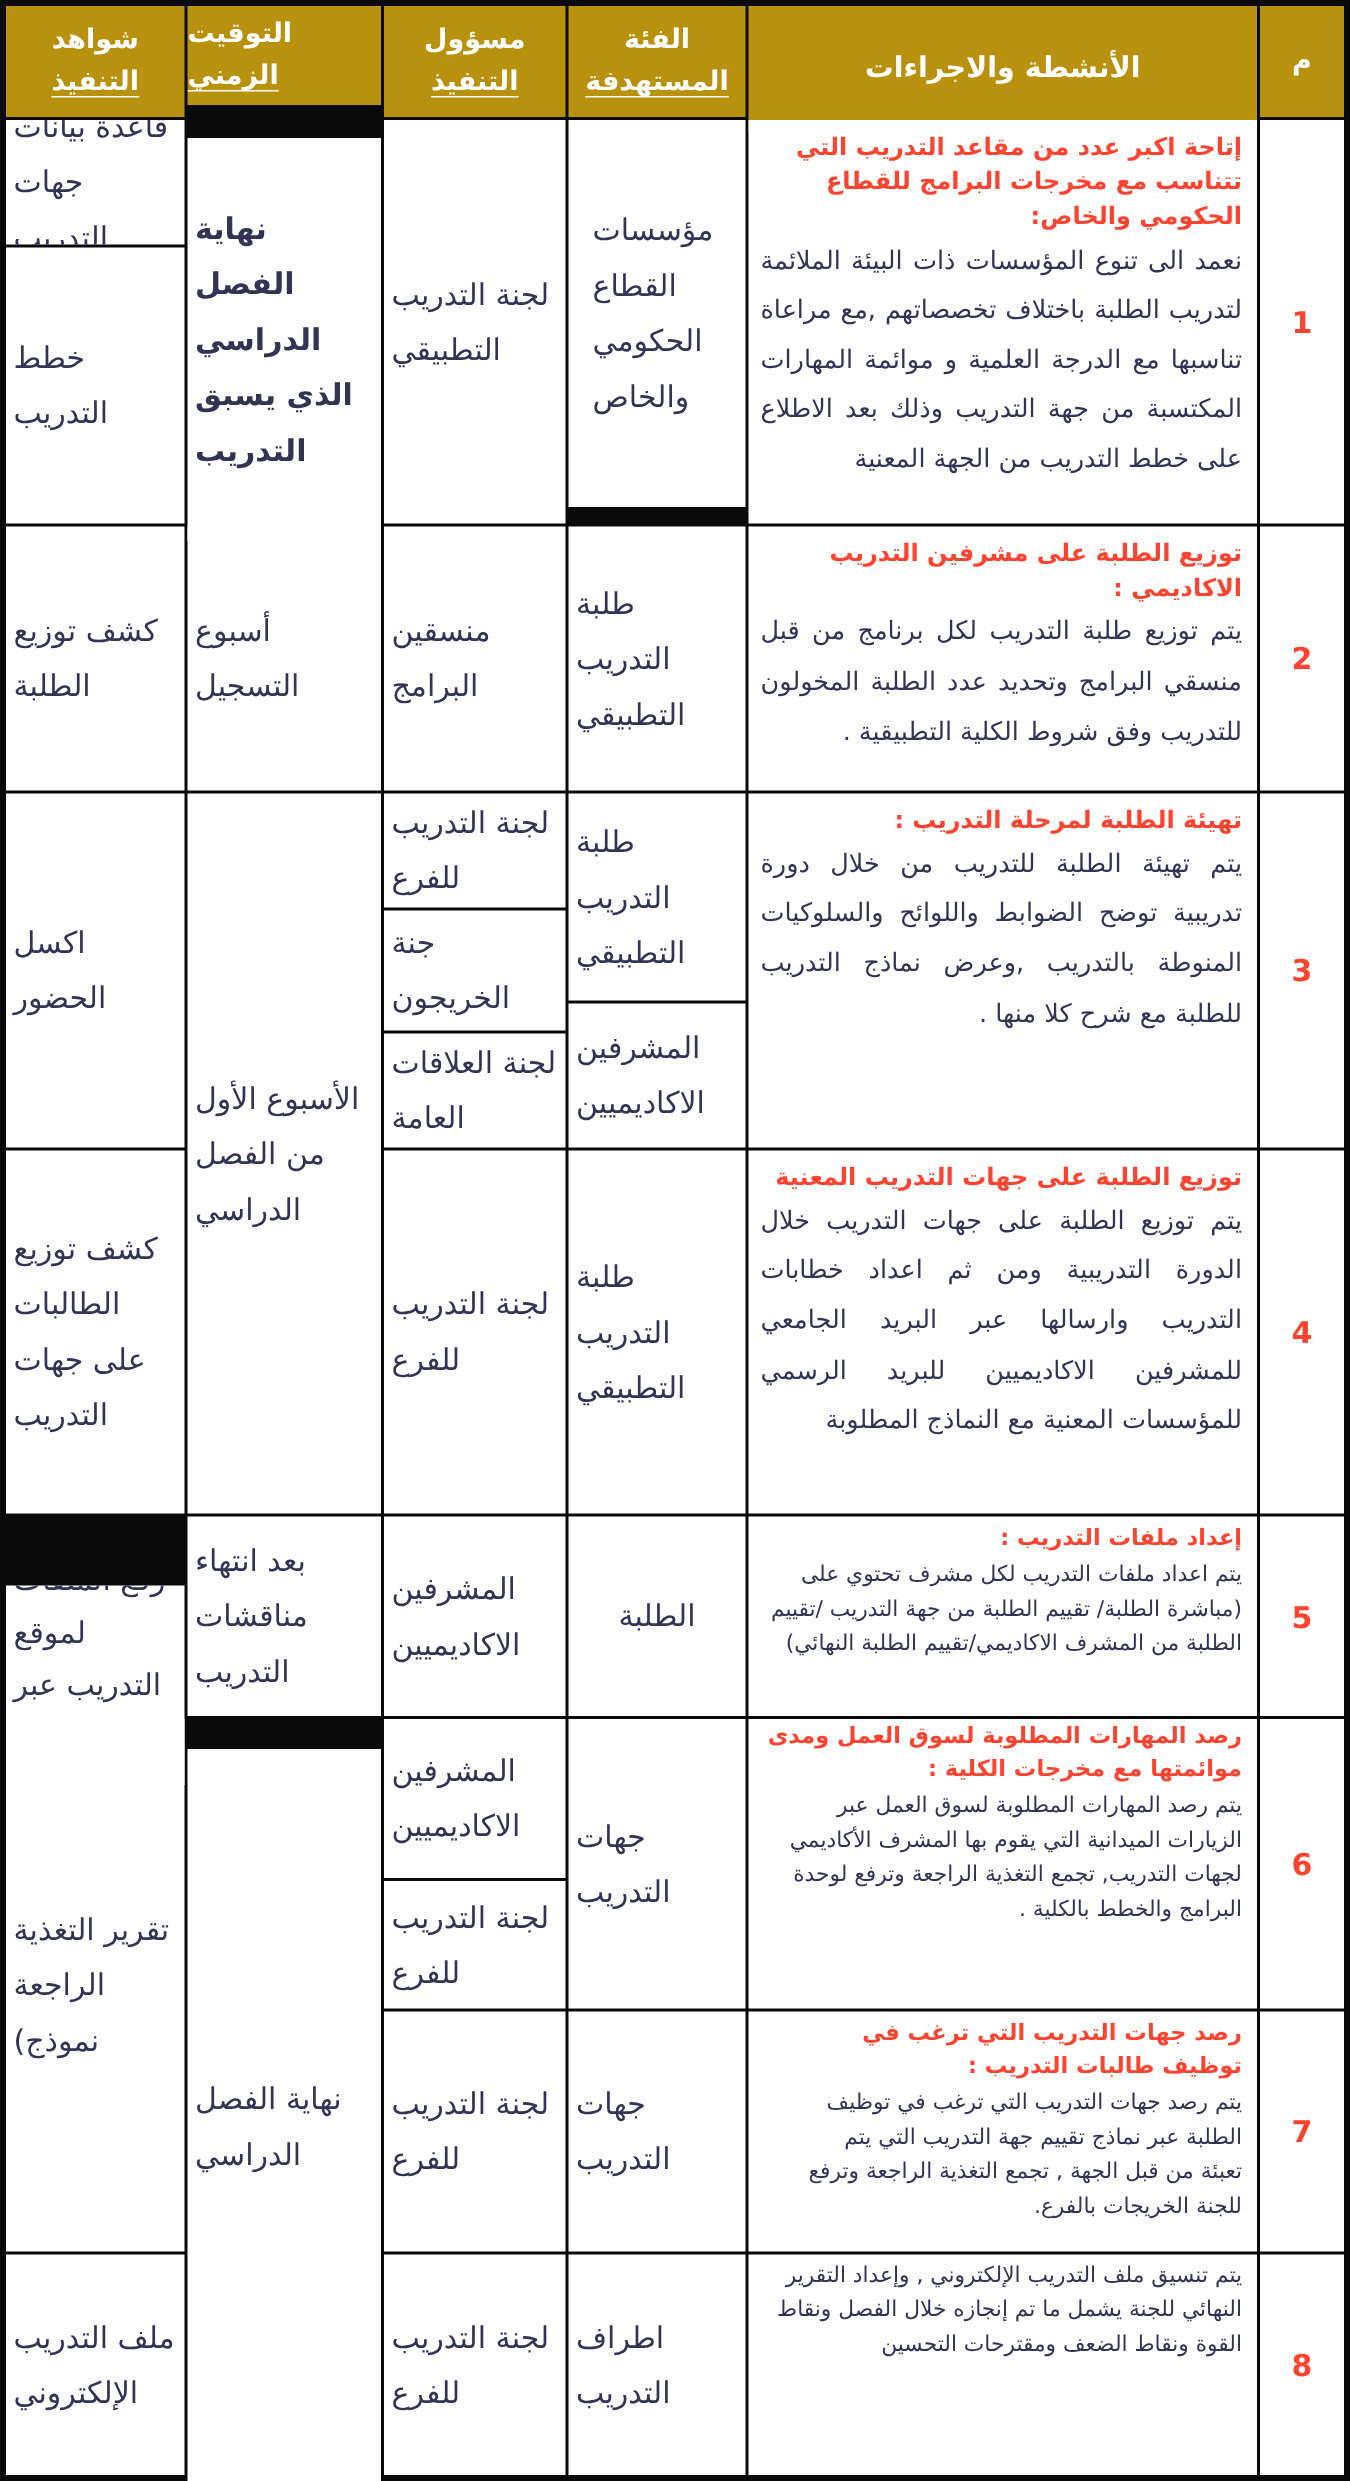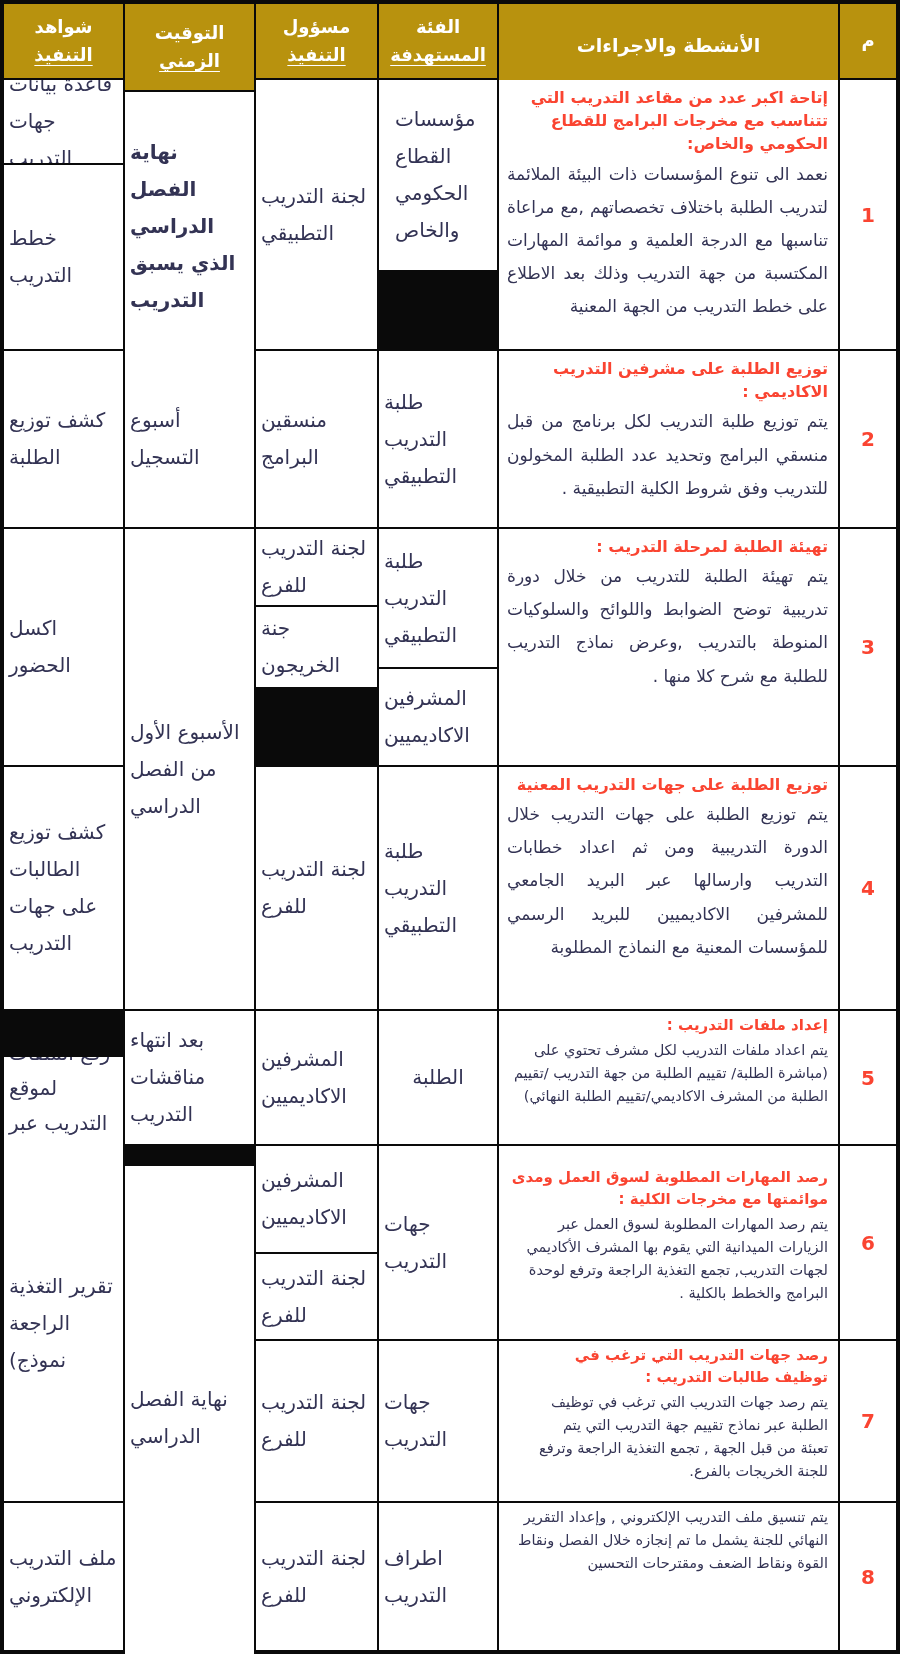--- a/index.html
+++ b/index.html
@@ -84,37 +84,37 @@
     <span>الأنشطة والاجراءات</span>
   </div>
   <div class="cell hcell" style="left:379px;top:4px;width:118px;height:74px;">
     <span>الفئة</span>
     <span class="u">المستهدفة</span>
   </div>
   <div class="cell hcell" style="left:256px;top:4px;width:121px;height:74px;">
     <span>مسؤول</span>
     <span class="u">التنفيذ</span>
   </div>
-  <div class="cell hcell" style="left:125px;top:4px;width:129px;height:86px;">
+  <div class="cell hcell" style="left:125px;top:4px;width:129px;height:66px;align-items:flex-end;">
     <span>التوقيت</span>
     <span class="u">الزمني</span>
   </div>
   <div class="cell hcell" style="left:4px;top:4px;width:119px;height:74px;">
     <span>شواهد</span>
     <span class="u">التنفيذ</span>
   </div>
 
   <div class="cell numcell" style="left:840px;top:80px;width:56px;height:269px;">
       <span>1</span>
     </div>
   <div class="cell act" style="left:499px;top:80px;width:339px;height:269px;">
     <div class="act-title">إتاحة اكبر عدد من مقاعد التدريب التي تتناسب مع مخرجات البرامج للقطاع الحكومي والخاص:</div>
     <div class="act-body classic">نعمد الى تنوع المؤسسات  ذات البيئة الملائمة لتدريب الطلبة باختلاف تخصصاتهم ,مع مراعاة تناسبها مع الدرجة العلمية و موائمة المهارات المكتسبة من جهة التدريب وذلك بعد الاطلاع على خطط التدريب من الجهة المعنية</div>
   </div>
-  <div class="cell mid" style="left:379px;top:80px;width:118px;height:190px;padding-left:16px;">مؤسسات القطاع الحكومي والخاص</div>
+  <div class="cell mid" style="left:379px;top:80px;width:118px;height:258px;padding-left:16px;">مؤسسات القطاع الحكومي والخاص</div>
   <div class="cell mid" style="left:256px;top:80px;width:121px;height:269px;">لجنة التدريب التطبيقي</div>
   <div class="cell mid" style="left:125px;top:92px;width:129px;height:269px;font-weight:bold;">نهاية الفصل الدراسي الذي يسبق التدريب</div>
   <div class="cell mid" style="left:4px;top:80px;width:119px;height:83px;">قاعدة بيانات جهات التدريب</div>
   <div class="cell mid" style="left:4px;top:165px;width:119px;height:184px;">خطط التدريب</div>
 
   <div class="cell numcell" style="left:840px;top:351px;width:56px;height:176px;">
       <span>2</span>
     </div>
   <div class="cell act" style="left:499px;top:351px;width:339px;height:176px;">
     <div class="act-title">توزيع الطلبة على مشرفين التدريب الاكاديمي :</div>
@@ -129,20 +129,21 @@
       <span>3</span>
     </div>
   <div class="cell act" style="left:499px;top:529px;width:339px;height:236px;">
     <div class="act-title">تهيئة الطلبة لمرحلة التدريب :</div>
     <div class="act-body classic">يتم تهيئة الطلبة للتدريب من خلال دورة تدريبية توضح الضوابط واللوائح والسلوكيات المنوطة بالتدريب ,وعرض نماذج التدريب للطلبة مع شرح كلا منها .</div>
   </div>
   <div class="cell mid" style="left:379px;top:529px;width:118px;height:138px;">طلبة التدريب التطبيقي</div>
   <div class="cell mid" style="left:379px;top:669px;width:118px;height:96px;">المشرفين الاكاديميين</div>
   <div class="cell mid" style="left:256px;top:529px;width:121px;height:76px;">لجنة التدريب للفرع</div>
   <div class="cell mid" style="left:256px;top:607px;width:121px;height:80px;">جنة الخريجون</div>
+  <div class="cell mid" style="left:256px;top:689px;width:121px;height:76px;">لجنة العلاقات العامة</div>
   <div class="cell mid" style="left:125px;top:529px;width:129px;height:480px;">الأسبوع الأول من الفصل الدراسي</div>
   <div class="cell mid" style="left:4px;top:529px;width:119px;height:236px;">اكسل الحضور</div>
 
   <div class="cell numcell" style="left:840px;top:767px;width:56px;height:242px;">
       <span>4</span>
     </div>
   <div class="cell act" style="left:499px;top:767px;width:339px;height:242px;">
     <div class="act-title">توزيع الطلبة على جهات التدريب المعنية</div>
     <div class="act-body classic">يتم توزيع الطلبة على جهات التدريب خلال الدورة التدريبية ومن ثم اعداد خطابات التدريب وارسالها عبر البريد الجامعي للمشرفين الاكاديميين للبريد الرسمي للمؤسسات المعنية مع النماذج المطلوبة</div>
   </div>
@@ -158,21 +159,21 @@
     <div class="act-body plain">يتم اعداد ملفات التدريب لكل مشرف تحتوي على (مباشرة الطلبة/ تقييم الطلبة من جهة التدريب /تقييم الطلبة من المشرف الاكاديمي/تقييم الطلبة النهائي)</div>
   </div>
   <div class="cell mid" style="left:379px;top:1011px;width:118px;height:133px;">الطلبة</div>
   <div class="cell mid" style="left:256px;top:1011px;width:121px;height:133px;">المشرفين الاكاديميين</div>
   <div class="cell mid" style="left:125px;top:1011px;width:129px;height:133px;">بعد انتهاء مناقشات التدريب</div>
   <div class="cell mid" style="left:4px;top:1011px;width:119px;height:133px;line-height:1.75;margin-top:46px;">رفع الملفات لموقع التدريب عبر التخزين السحابي</div>
 
   <div class="cell numcell" style="left:840px;top:1146px;width:56px;height:193px;">
       <span>6</span>
     </div>
-  <div class="cell act" style="left:499px;top:1146px;width:339px;height:193px;padding-top:21px;">
+  <div class="cell act" style="left:499px;top:1146px;width:339px;height:193px;padding-top:1px;">
     <div class="act-title" style="font-size:15px;">رصد المهارات المطلوبة لسوق العمل ومدى موائمتها مع مخرجات الكلية  :</div>
     <div class="act-body plain">يتم رصد المهارات المطلوبة لسوق العمل عبر الزيارات الميدانية التي يقوم بها المشرف الأكاديمي لجهات التدريب, تجمع التغذية الراجعة وترفع لوحدة البرامج والخطط بالكلية .</div>
   </div>
   <div class="cell mid" style="left:379px;top:1146px;width:118px;height:193px;">جهات التدريب</div>
   <div class="cell mid" style="left:256px;top:1146px;width:121px;height:106px;">المشرفين الاكاديميين</div>
   <div class="cell mid" style="left:256px;top:1254px;width:121px;height:85px;">لجنة التدريب للفرع</div>
   <div class="cell mid" style="left:125px;top:1146px;width:129px;height:504px;margin-top:20px;">نهاية الفصل الدراسي</div>
   <div class="cell mid" style="left:4px;top:1146px;width:119px;height:355px;">تقرير التغذية الراجعة نموذج)</div>
 
   <div class="cell numcell" style="left:840px;top:1341px;width:56px;height:160px;">

